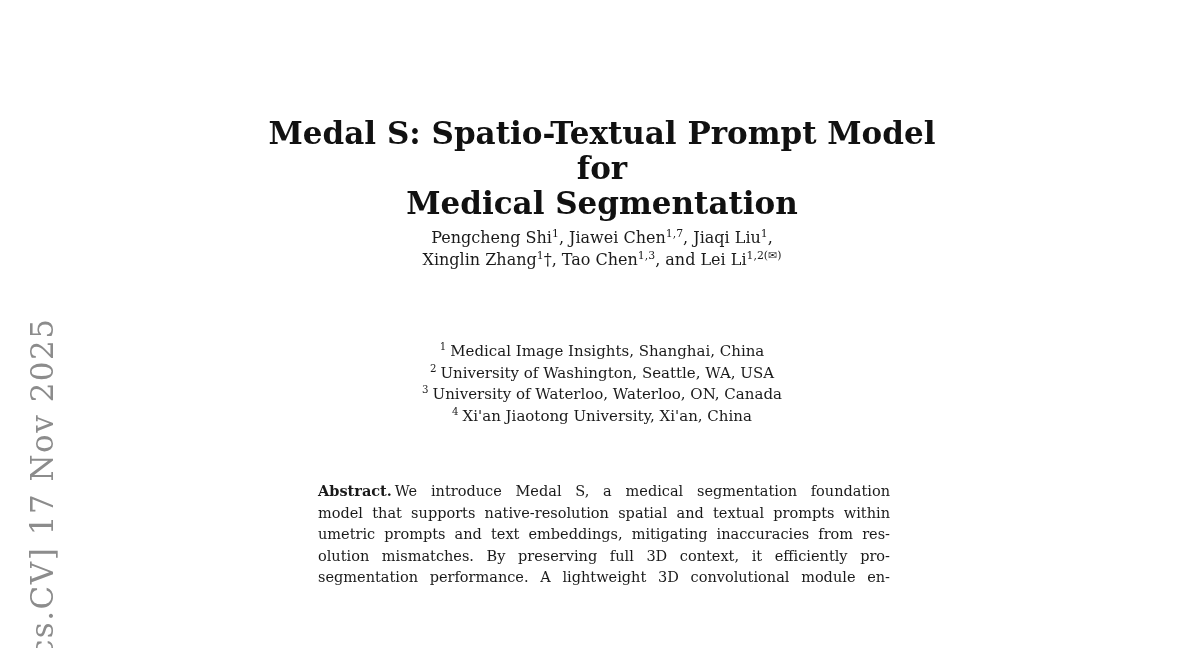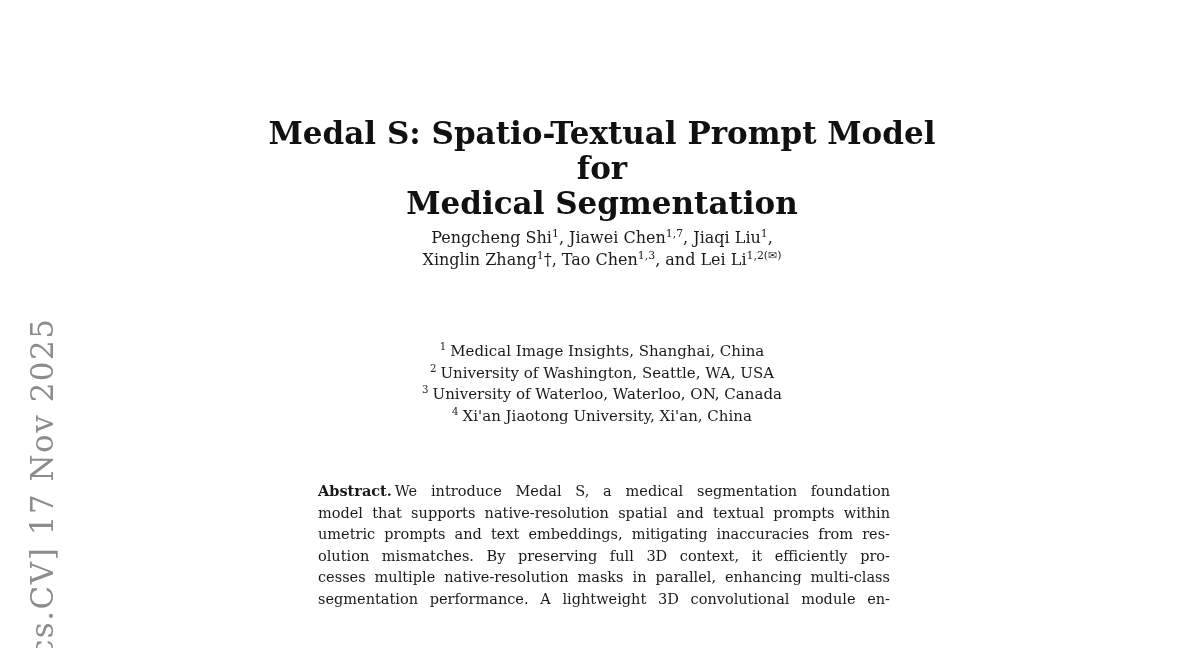--- a/index.html
+++ b/index.html
@@ -117,16 +117,15 @@
   </div>
 
 <div class="abstract-block">
   <div class="abs-line">
     <span class="abs-label">Abstract.</span><span>We introduce Medal S, a medical segmentation foundation</span>
   </div>
   <div>
       <div class="abs-line">model that supports native-resolution spatial and textual prompts within</div>
       <div class="abs-line">umetric prompts and text embeddings, mitigating inaccuracies from res-</div>
       <div class="abs-line">olution mismatches. By preserving full 3D context, it efficiently pro-</div>
-      <div class="abs-line">cesses multiple native-resolution masks in parallel, enhancing multi-class</div>
       <div class="abs-line">segmentation performance. A lightweight 3D convolutional module en-</div>
     </div>
 </div>
 
 </body></html>

